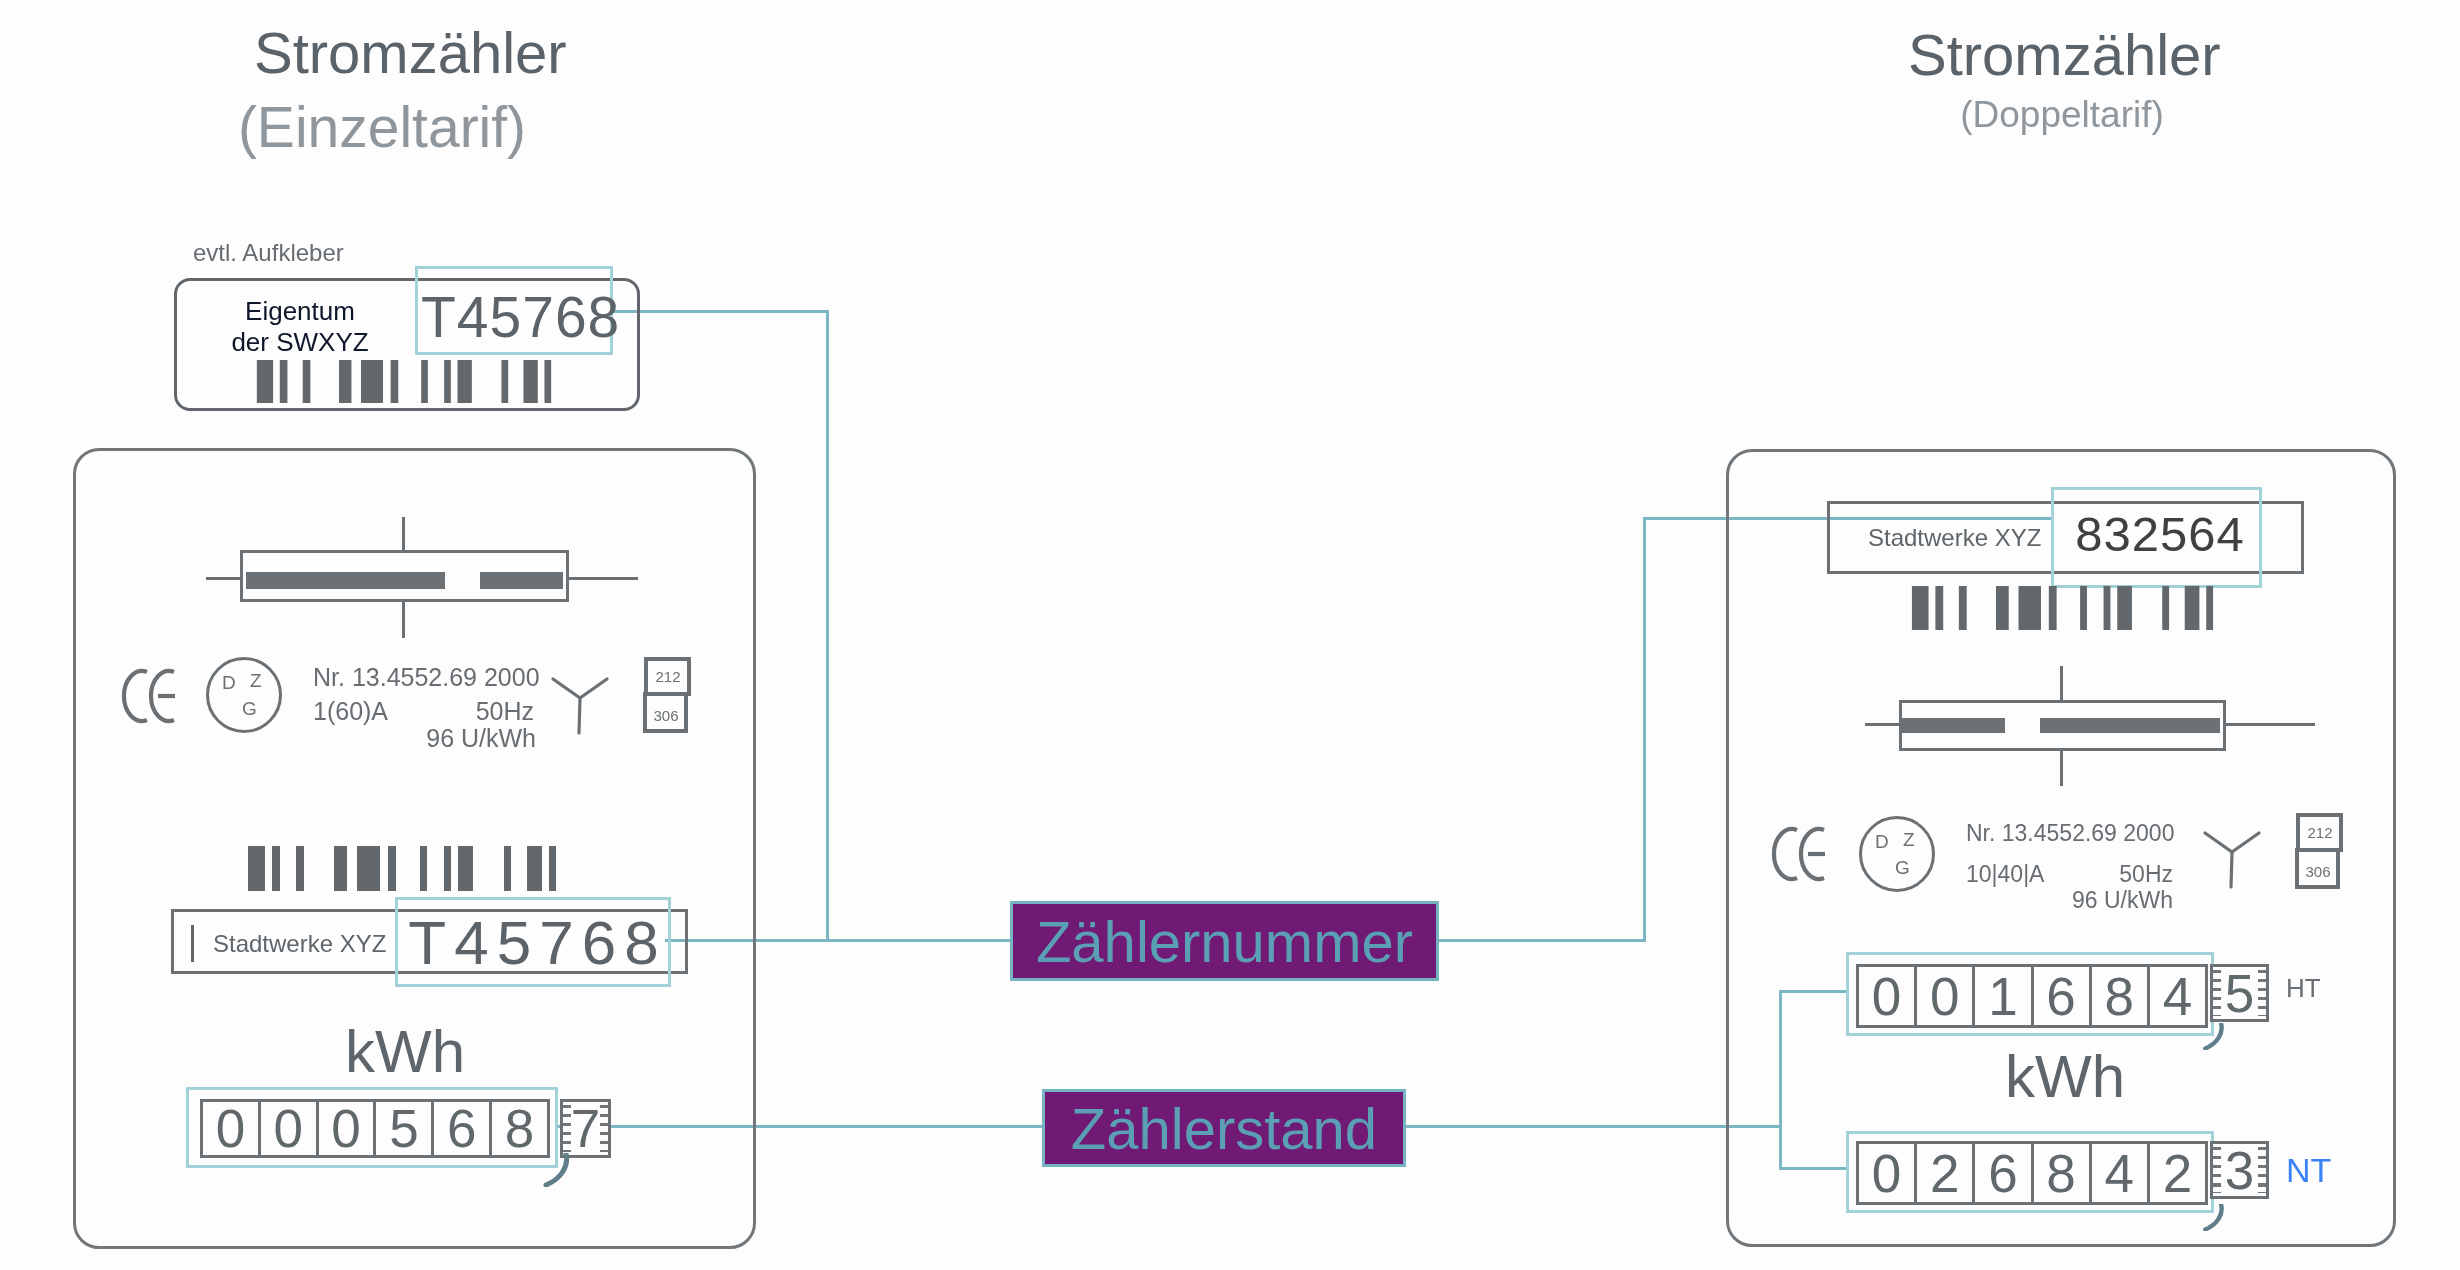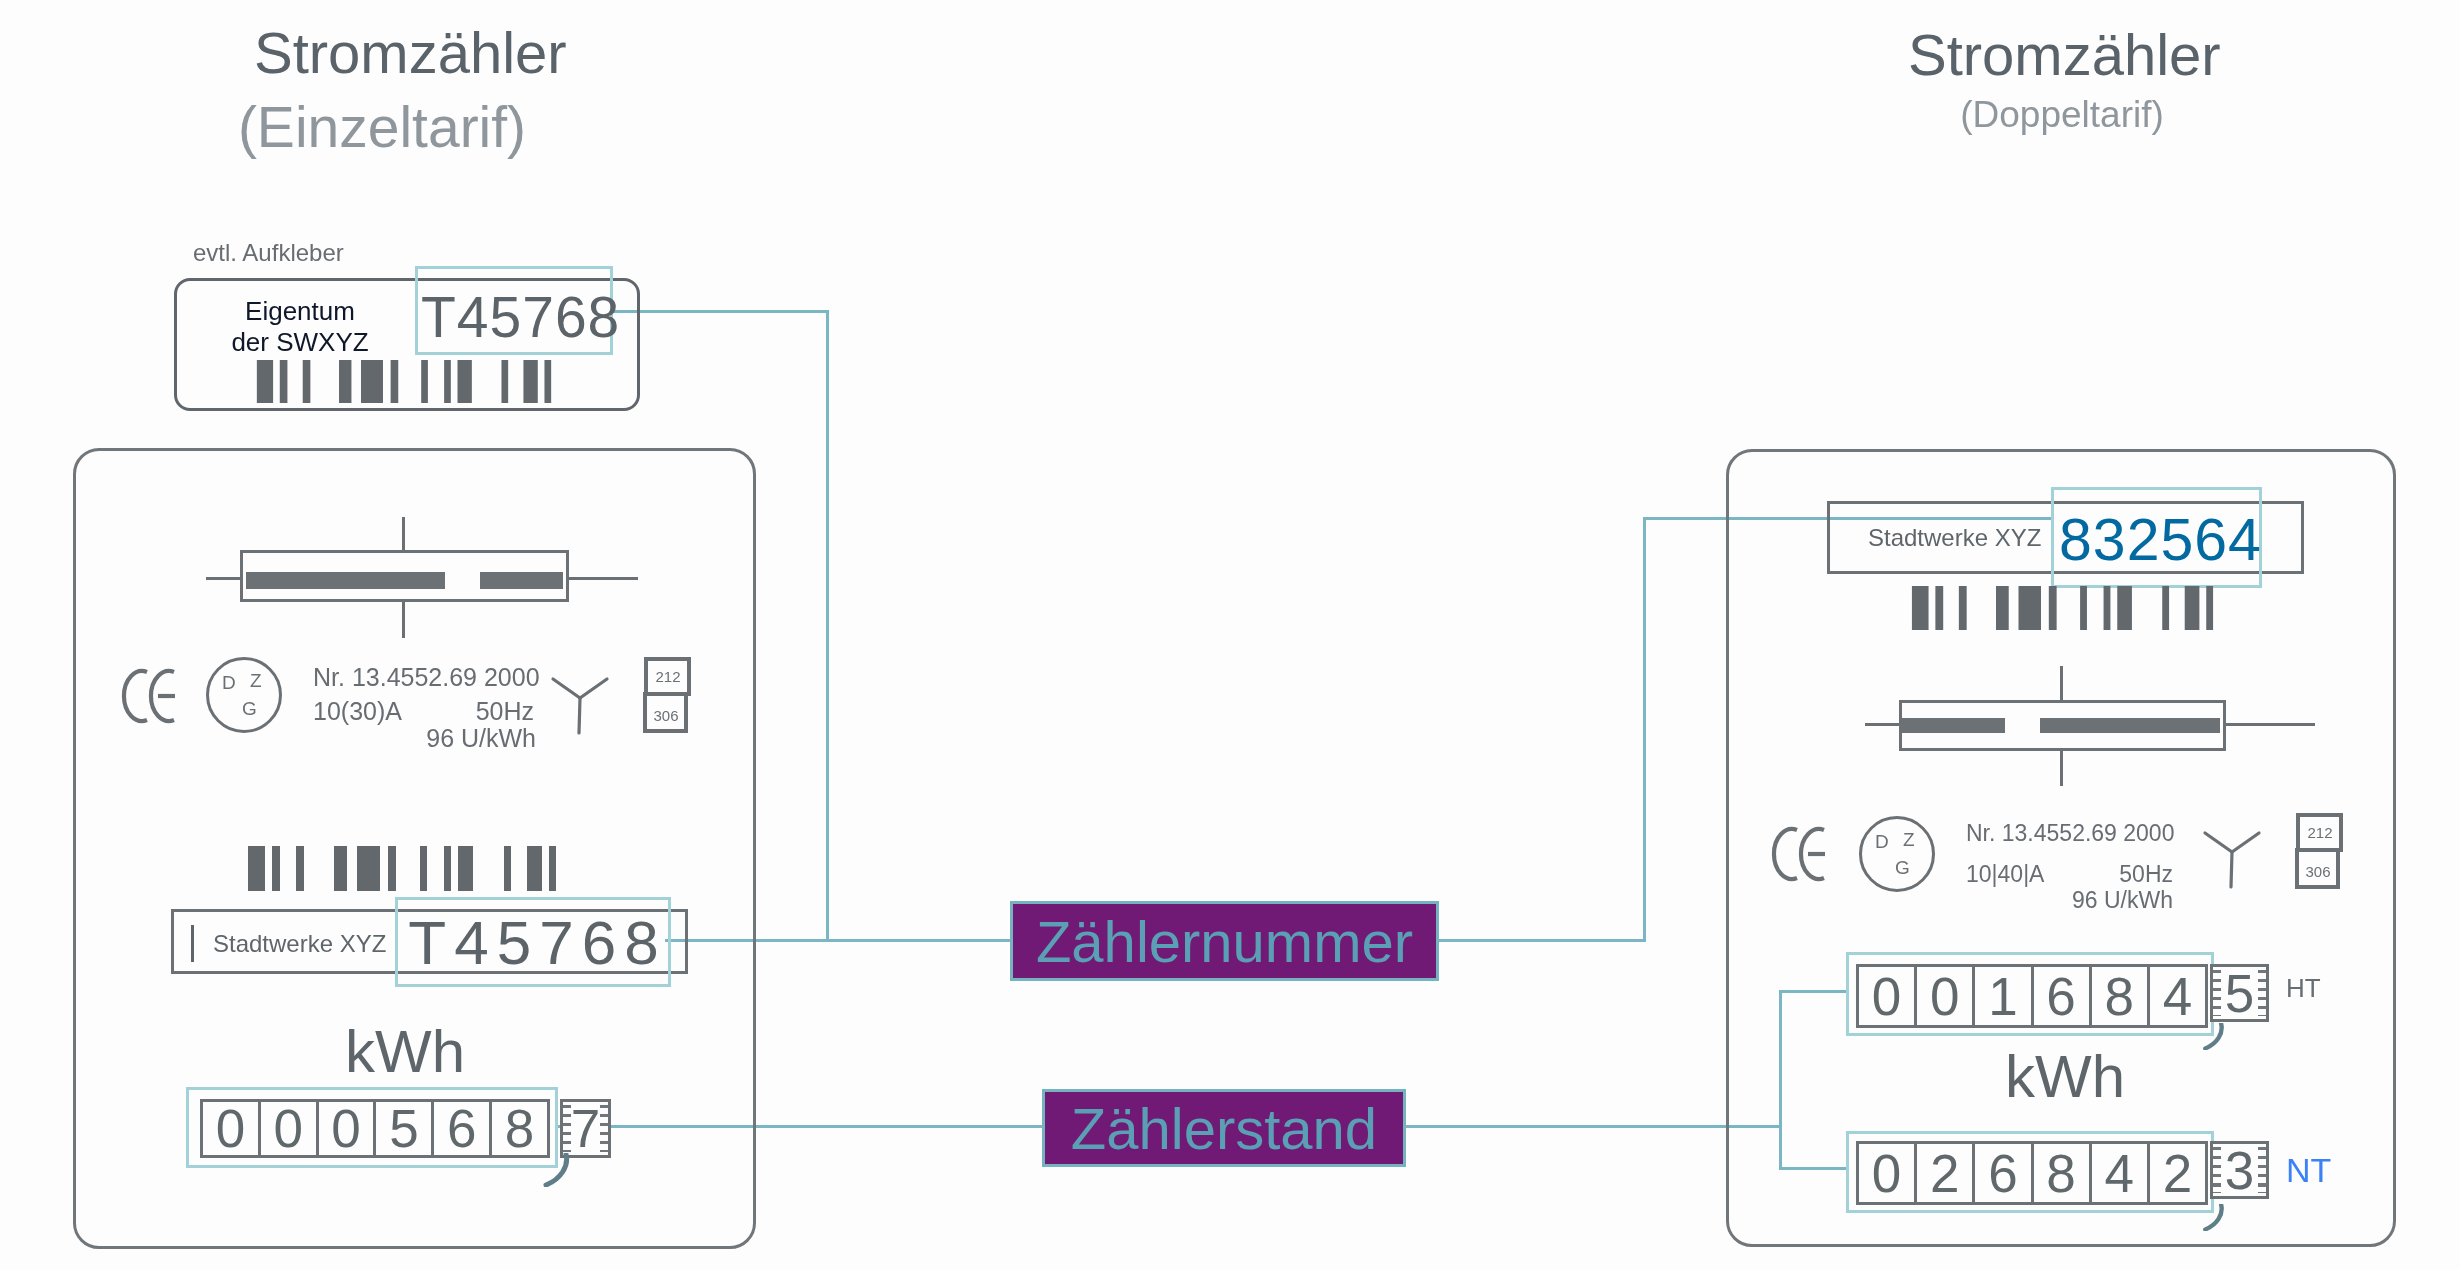--- a/index.html
+++ b/index.html
@@ -85,21 +85,21 @@
     <line x1="37" y1="28" x2="54" y2="28"></line>
   </g>
 </svg>
 
 <div class="abs" style="left:206px;top:657px;width:70px;height:70px;border:3.5px solid #6b7074;border-radius:50%;"></div>
 <div class="abs" style="left:222px;top:672px;font-size:19px;color:#6b7074;">D</div>
 <div class="abs" style="left:250px;top:670px;font-size:19px;color:#6b7074;">Z</div>
 <div class="abs" style="left:242px;top:698px;font-size:19px;color:#6b7074;">G</div>
 
 <div class="abs" style="left:313px;top:663px;width:240px;white-space:nowrap;font-size:25px;color:#676d72;">Nr. 13.4552.69 2000</div>
-<div class="abs" style="left:313px;top:697px;font-size:25px;color:#676d72;">10(30)A</div>
+<div class="abs" style="left:313px;top:697px;font-size:25px;color:#676d72;">1(60)A</div>
 <div class="abs" style="left:313px;top:697px;width:221px;text-align:right;font-size:25px;color:#676d72;">50Hz</div>
 <div class="abs" style="left:313px;top:724px;width:223px;text-align:right;font-size:25px;color:#676d72;">96 U/kWh</div>
 
 <svg class="abs" style="left:548px;top:670px;" width="64" height="66" viewBox="0 0 64 66">
   <g stroke="#6b7074" stroke-width="3.2" fill="none" stroke-linecap="round">
     <line x1="32" y1="28" x2="5" y2="9"></line>
     <line x1="32" y1="28" x2="59" y2="9"></line>
     <line x1="32" y1="28" x2="31" y2="63"></line>
   </g>
 </svg>
@@ -155,21 +155,21 @@
 </div>
 <svg class="abs" style="left:542px;top:1153px;" width="30" height="34" viewBox="0 0 30 34">
   <path d="M24,1 C27,13 19,26 4,32" stroke="#5f7e8a" stroke-width="5" fill="none" stroke-linecap="round"></path>
 </svg>
 
 <div class="meterbox" style="left:1726px;top:449px;width:664px;height:792px;"></div>
 
 <div class="graybox" style="left:1827px;top:501px;width:471px;height:67px;"></div>
 <div class="abs" style="left:1868px;top:524px;font-size:24px;color:#5f666b;">Stadtwerke XYZ</div>
 <div class="tealbox" style="left:2051px;top:487px;width:205px;height:95px;"></div>
-<div class="abs" style="left:2059px;top:506px;width:202px;text-align:center;font-size:59px;letter-spacing:1px;color:#0369a1;">832564</div>
+<div class="abs" style="left:2059px;top:506px;width:202px;text-align:center;font-size:49px;letter-spacing:1px;color:#404040;">832564</div>
 
 <svg class="abs" style="left:1906px;top:586px;" width="313" height="44" viewBox="0 0 308 45">
   <g fill="#62686c">
     <rect x="0" y="0" width="17" height="45"></rect>
       <rect x="24" y="0" width="8" height="45"></rect>
       <rect x="48" y="0" width="8" height="45"></rect>
     <rect x="86" y="0" width="13" height="45"></rect>
       <rect x="109" y="0" width="23" height="45"></rect>
       <rect x="140" y="0" width="8" height="45"></rect>
     <rect x="172" y="0" width="7" height="45"></rect>

